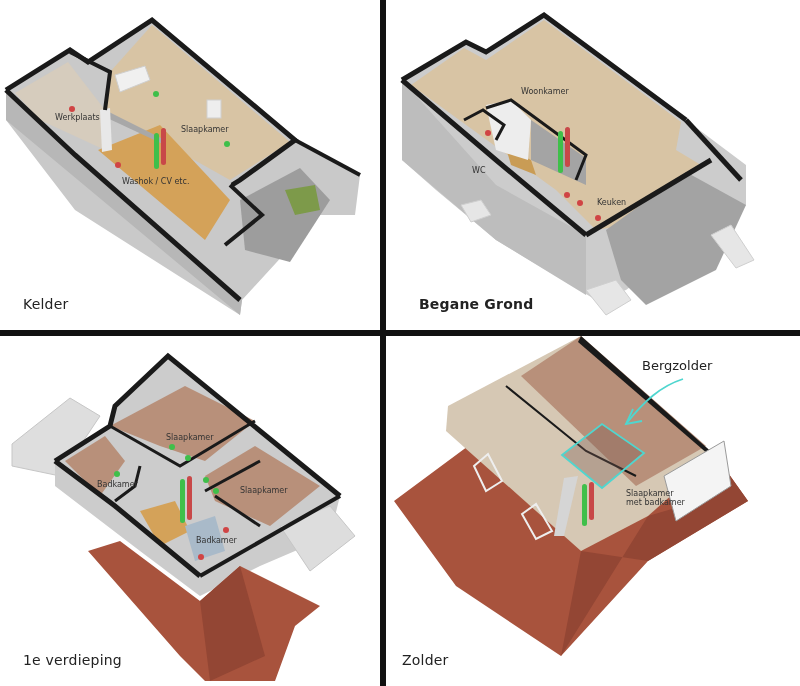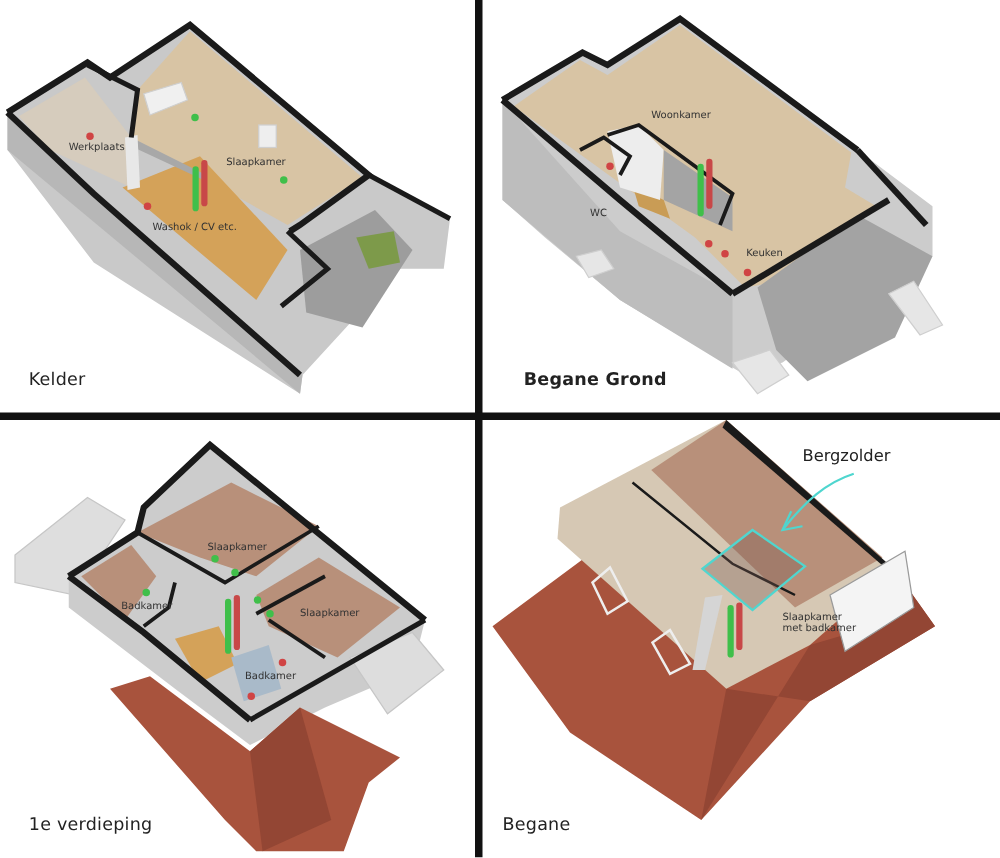--- a/index.html
+++ b/index.html
@@ -161,17 +161,17 @@
     <path d="M 297 43 C 275 50, 258 65, 240 88" fill="none" stroke="#4fd6cf" stroke-width="1.8"></path>
     <polyline points="247,73 240,88 256,85" fill="none" stroke="#4fd6cf" stroke-width="1.8"></polyline>
   </svg>
   <span class="pipe" style="left:196px;top:148px;height:42px;background:#3fbf4a;"></span>
   <span class="pipe" style="left:203px;top:146px;height:38px;background:#c84848;"></span>
   <span class="annot-label" style="left:256px;top:22px;">Bergzolder</span>
   <span class="room-label" style="left:240px;top:153px;">
     <span>Slaapkamer</span><br>
     <span>met badkamer</span>
   </span>
-  <span class="floor-label" style="left:0px;top:316px;">Begane</span>
+  <span class="floor-label" style="left:0px;top:316px;">Zolder</span>
 </div>
 
 <div class="divider-v"></div>
 <div class="divider-h"></div>
 
 </body></html>

